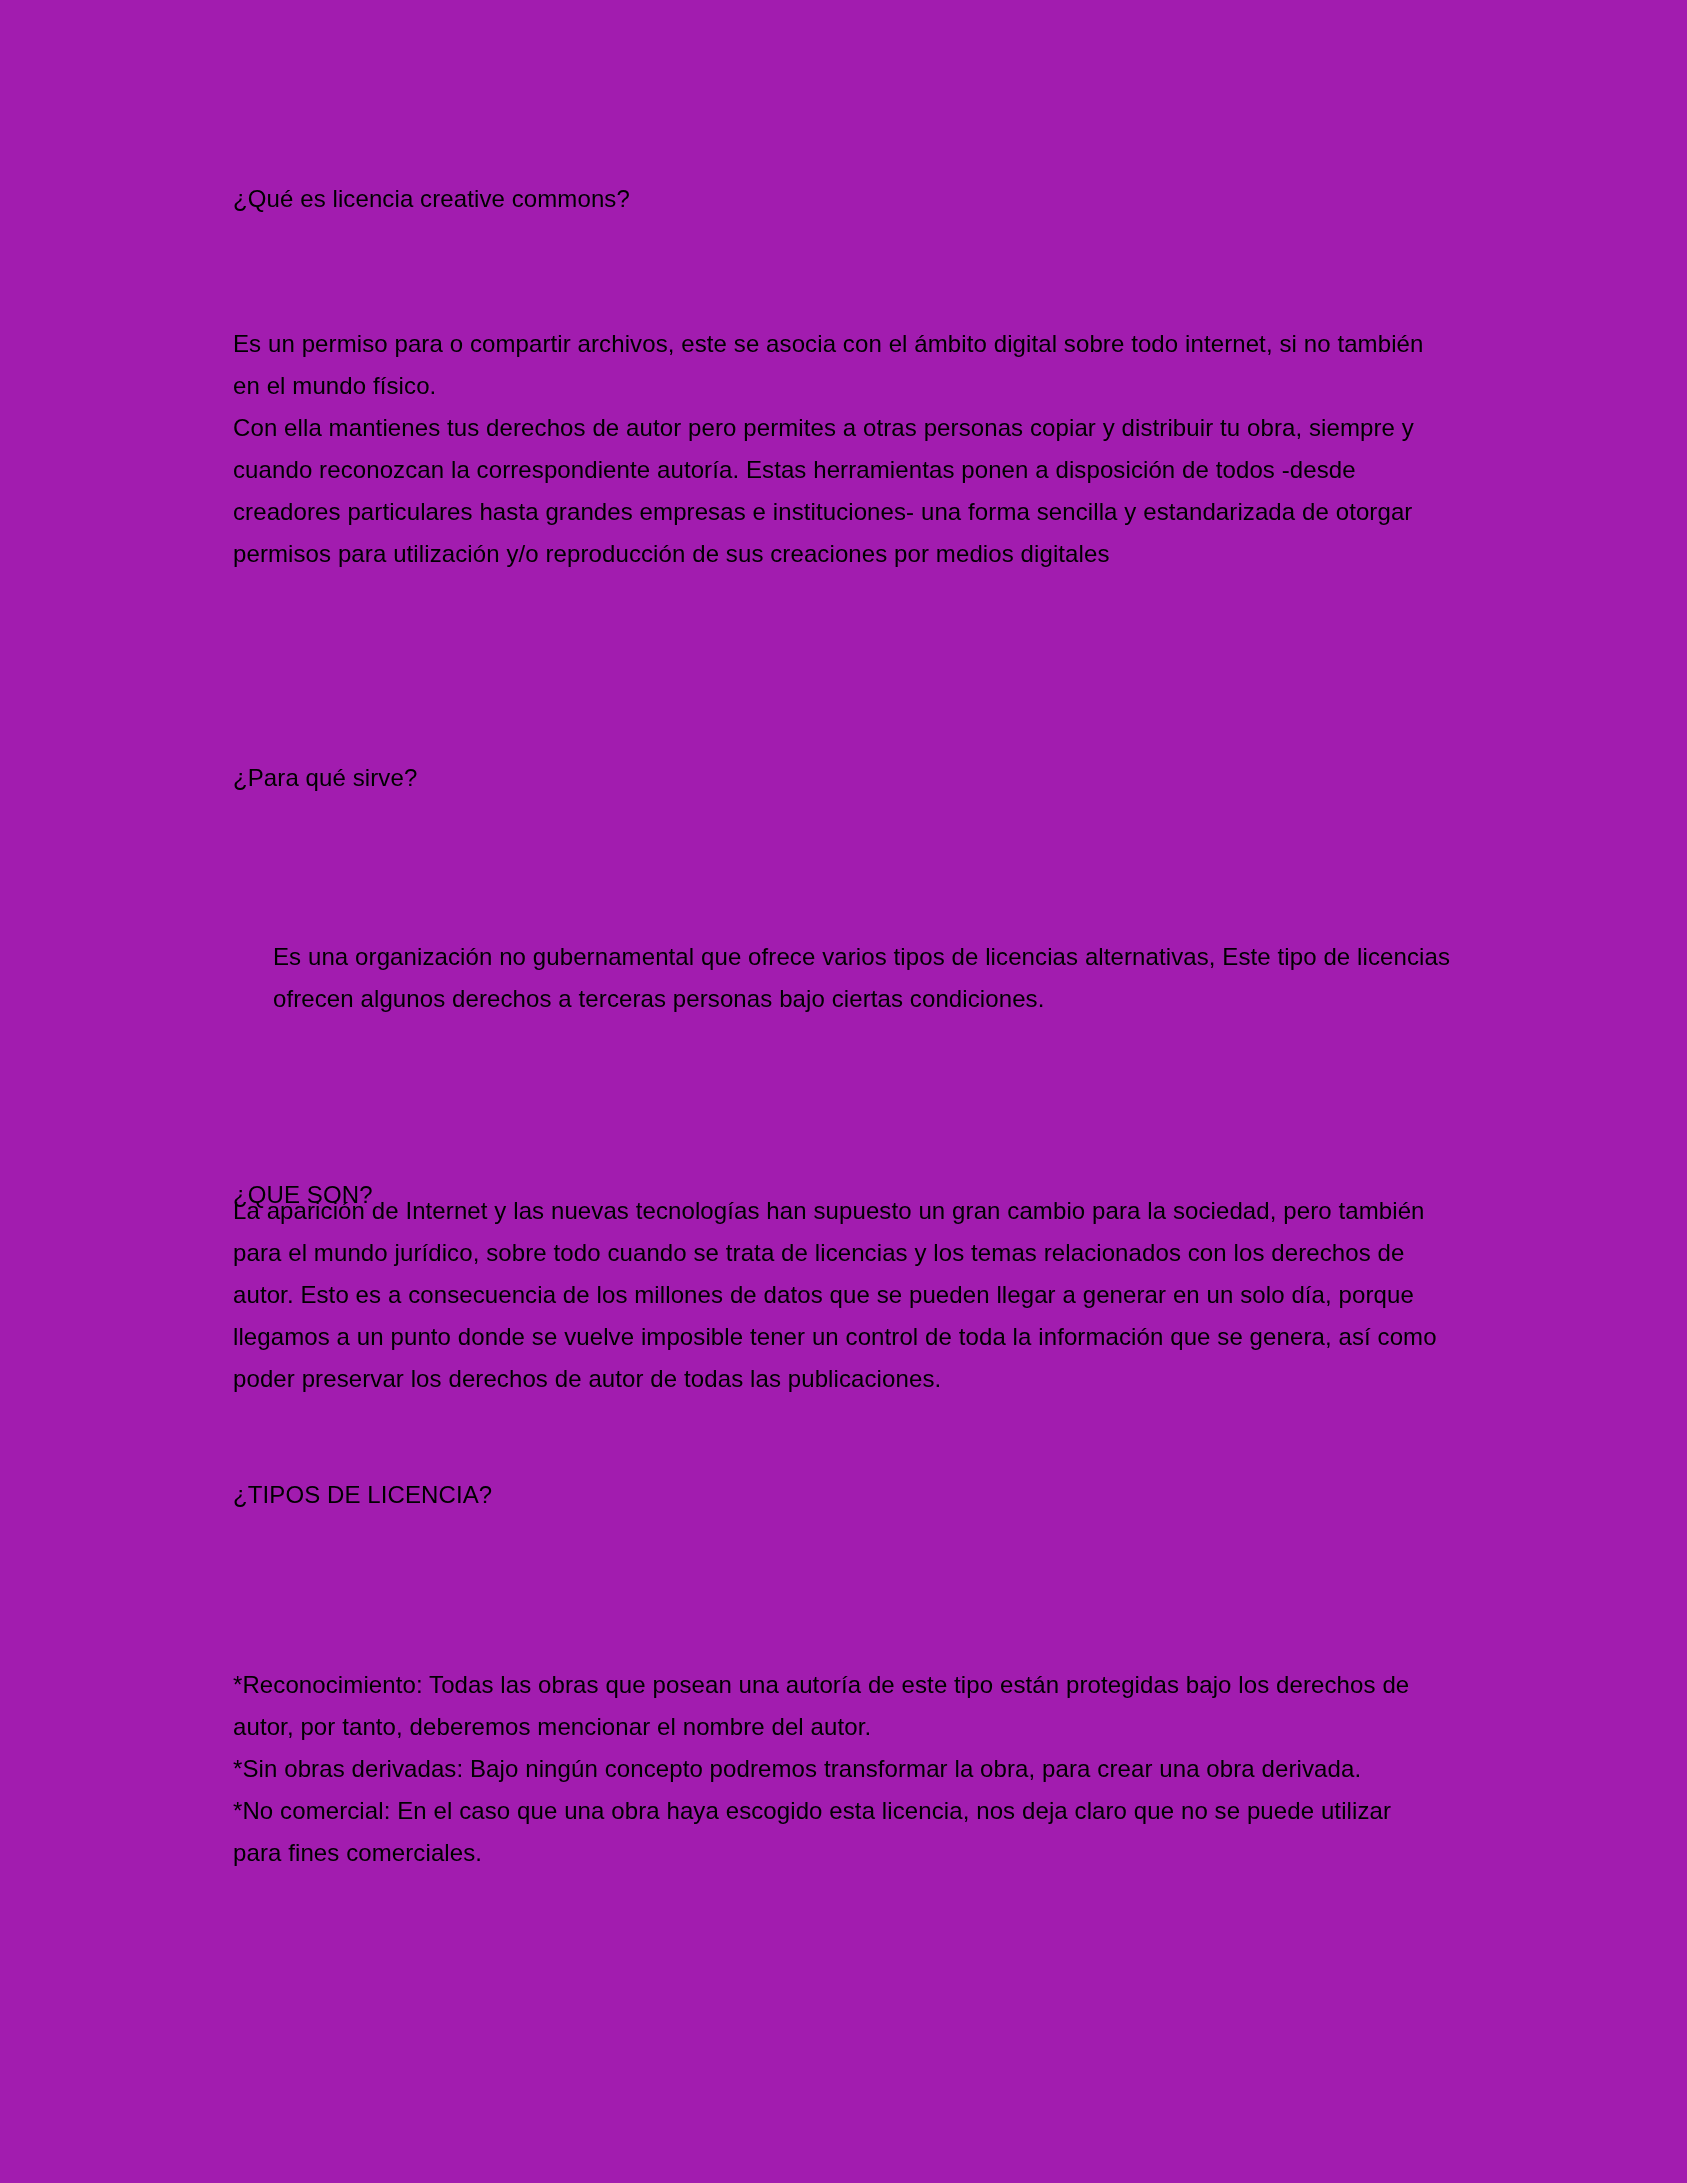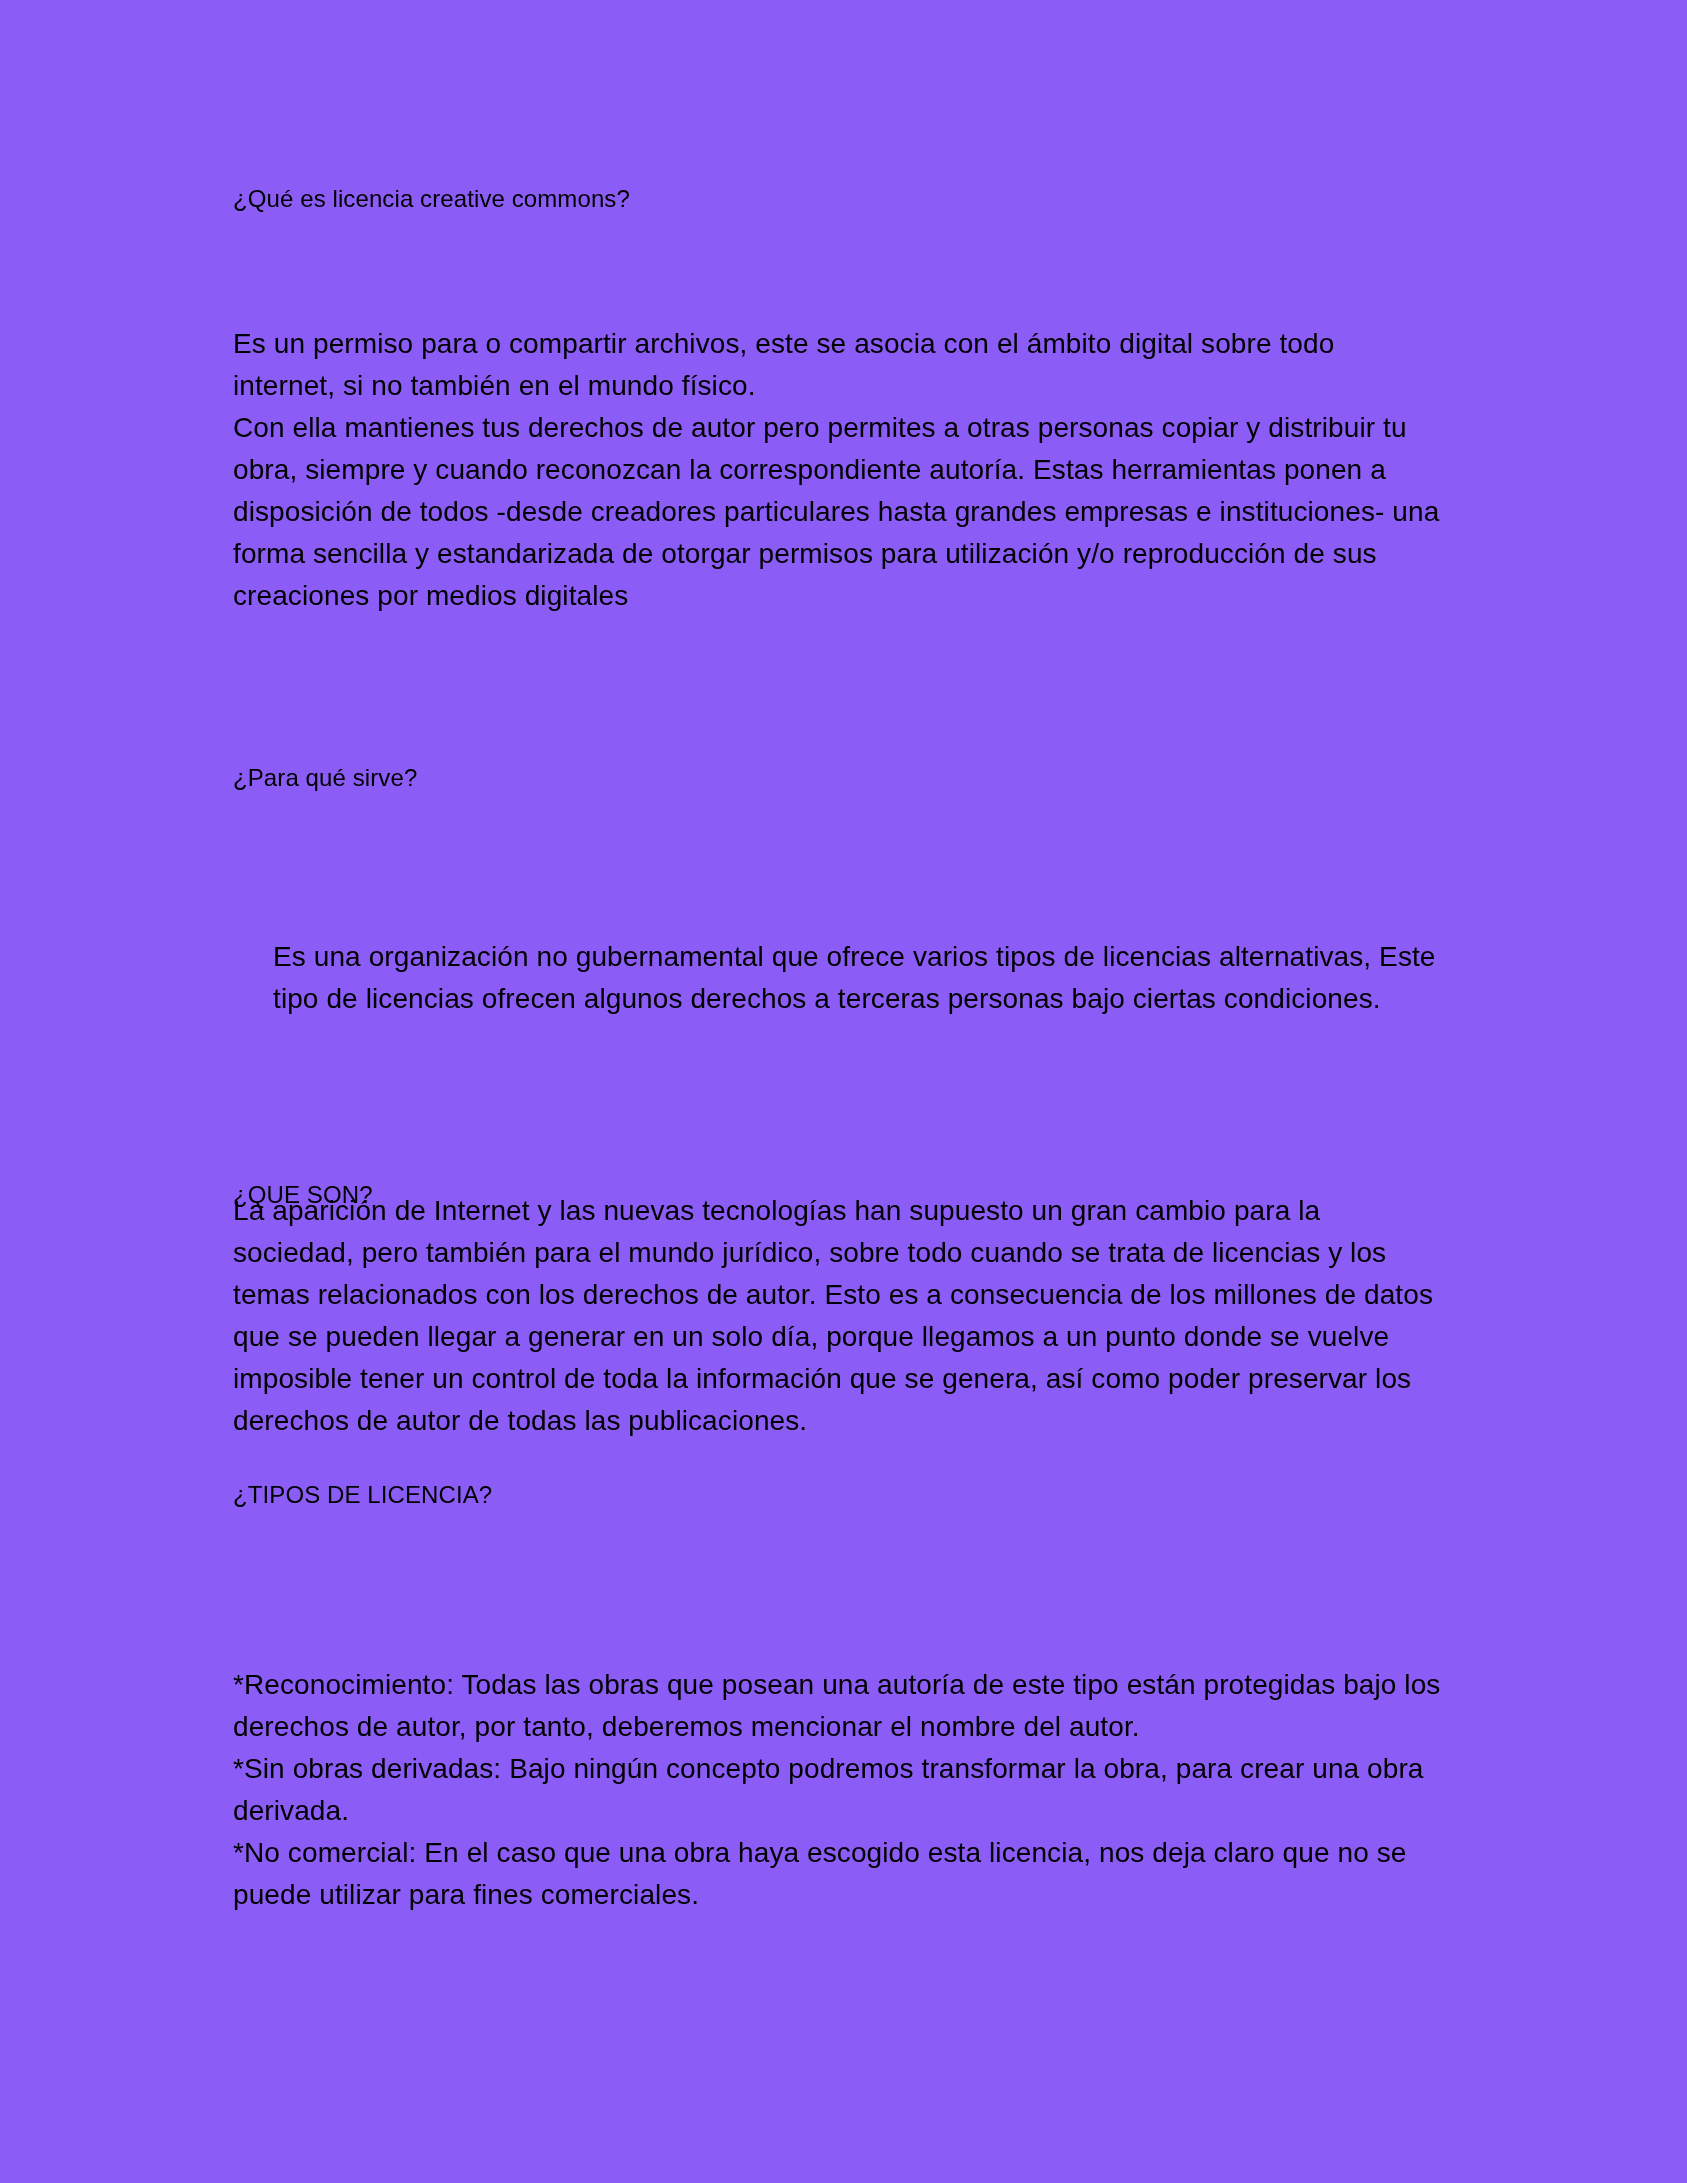--- a/index.html
+++ b/index.html
@@ -8,32 +8,32 @@
     background: #ffffff;
   }
   body {
     font-family: "Liberation Sans", sans-serif;
     color: #000000;
   }
   .page {
     position: relative;
     width: 1687px;
     height: 2183px;
-    background: #8b5cf6;
+    background: #a21caf;
     overflow: hidden;
     box-sizing: border-box;
   }
   .doc-body {
     position: absolute;
     left: 233px;
     top: 0;
     width: 1209px;
   }
   .para {
-    font-size: 28px;
+    font-size: 24px;
     line-height: 42px;
     text-align: left;
     white-space: normal;
     margin: 0;
     letter-spacing: 0.1px;
   }
   .heading {
     font-size: 24px;
     line-height: 42px;
     margin: 0;

